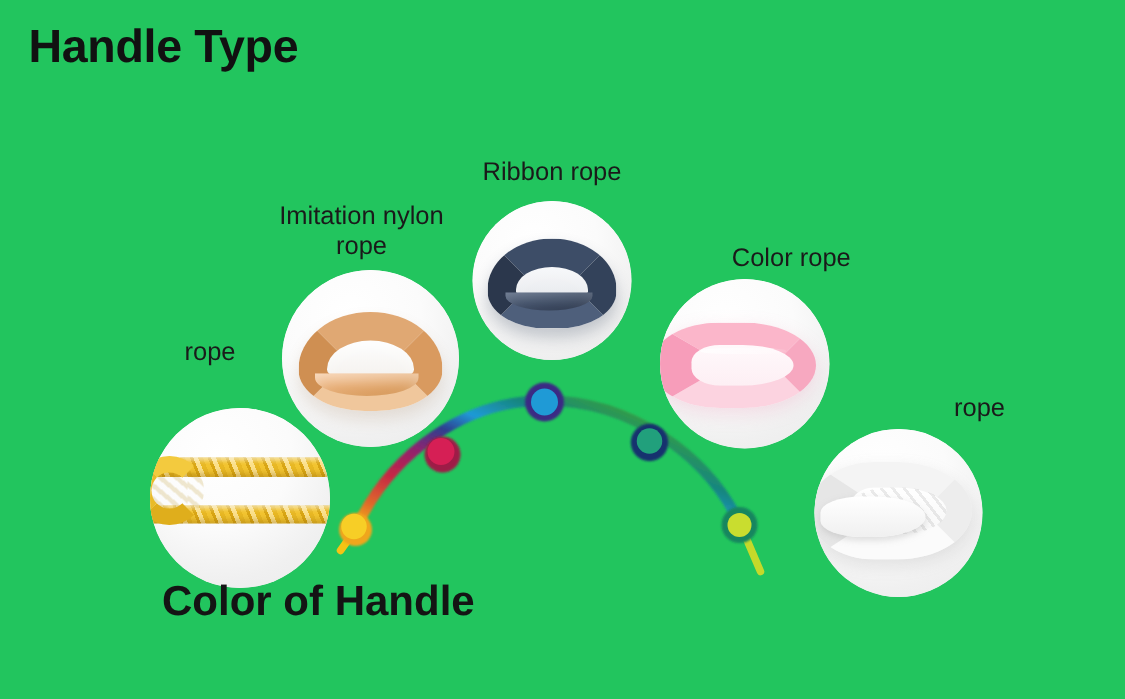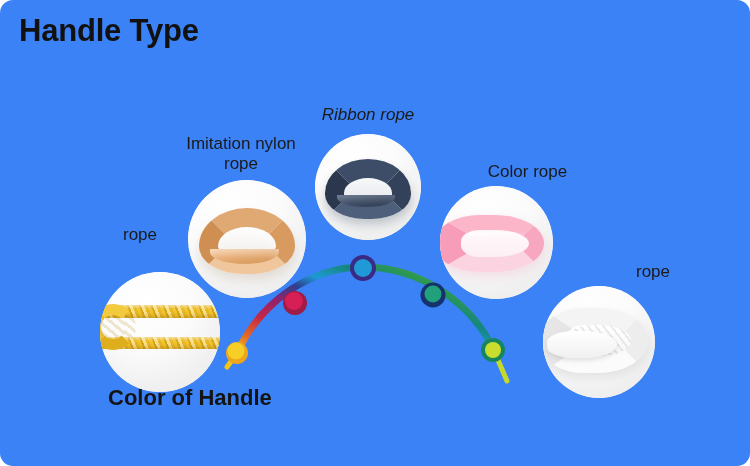--- a/index.html
+++ b/index.html
@@ -7,44 +7,43 @@
     padding: 0;
     background: #ffffff;
   }
   body {
     font-family: "Liberation Sans", sans-serif;
   }
   #stage {
     position: relative;
     width: 750px;
     height: 466px;
-    background: #3b82f6;
+    background: #22c55e;
     overflow: hidden;
-    border-radius: 13px;
   }
 
   
   .page-title {
     position: absolute;
     left: 19px;
     top: 14px;
     font-size: 31px;
     font-weight: 700;
     color: #111111;
     letter-spacing: -0.2px;
     line-height: 1.1;
     white-space: nowrap;
   }
 
   
   .section-caption {
     position: absolute;
     left: 108px;
     top: 385px;
-    font-size: 22px;
+    font-size: 28px;
     font-weight: 700;
     color: #141414;
     line-height: 1.15;
     white-space: nowrap;
   }
 
   
   .item-label {
     position: absolute;
     font-size: 17px;
@@ -264,21 +263,21 @@
   </div>
   <div class="item-label" style="left:165px; top:134px; width:152px;">
     <div>Imitation nylon</div>
     <div>rope</div>
   </div>
 
   <div class="photo studio" style="left:315px; top:134px; width:106px; height:106px;">
     <div class="bg studio"></div>
     <div class="ribbon-loop ribbon-navy"></div>
   </div>
-  <div class="item-label" style="left:300px; top:105px; width:136px;font-style:italic;">
+  <div class="item-label" style="left:300px; top:105px; width:136px;">
     <div>Ribbon rope</div>
   </div>
 
   <div class="photo studio" style="left:440px; top:186px; width:113px; height:113px;">
     <div class="bg studio"></div>
     <div class="loop-pink"></div>
   </div>
   <div class="item-label" style="left:455px; top:162px; width:145px;">
     <div>Color rope</div>
   </div>

